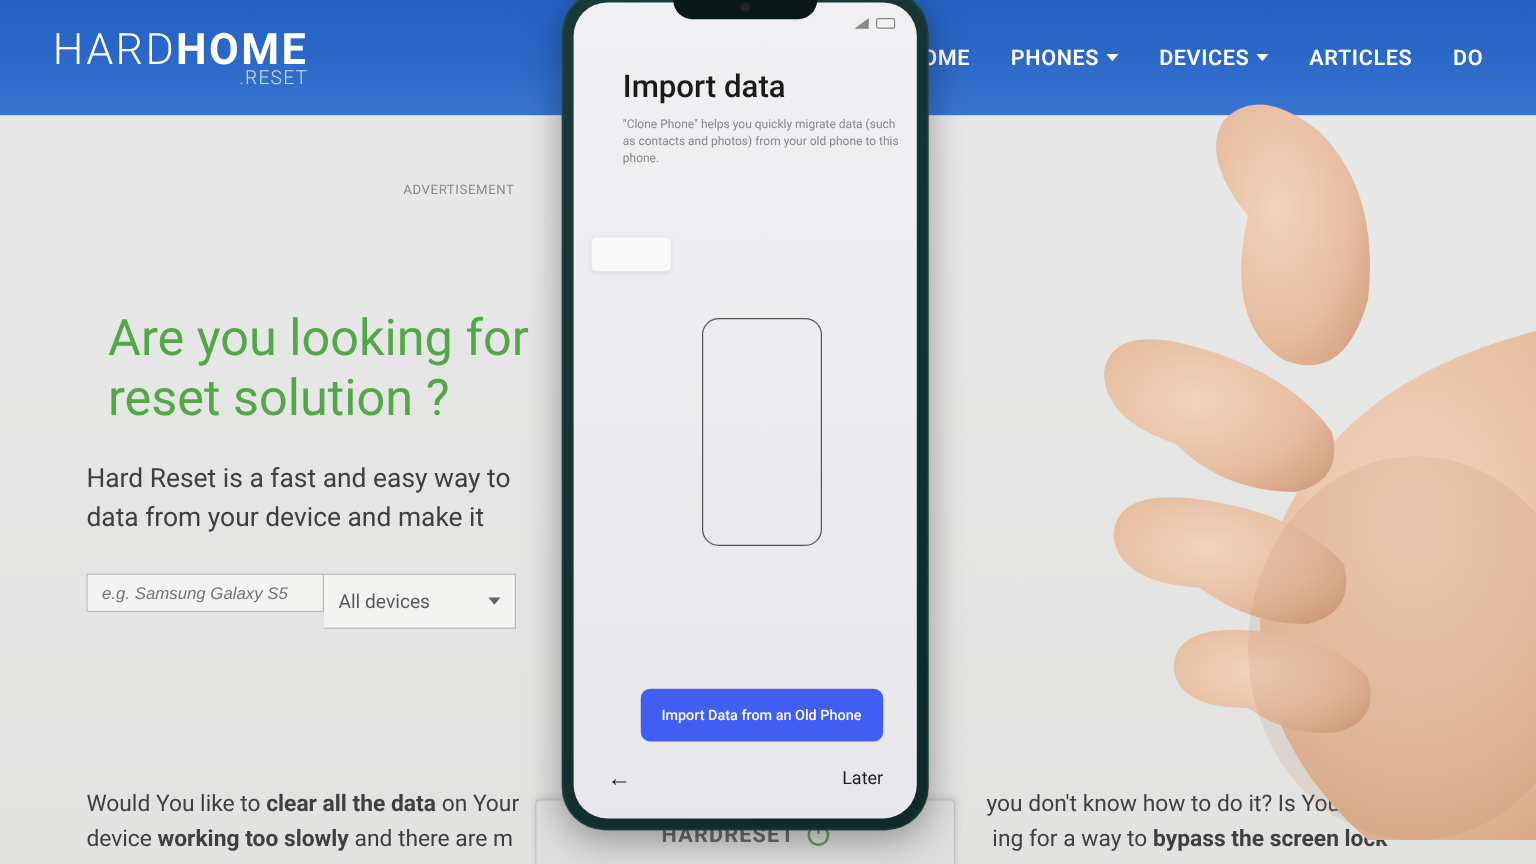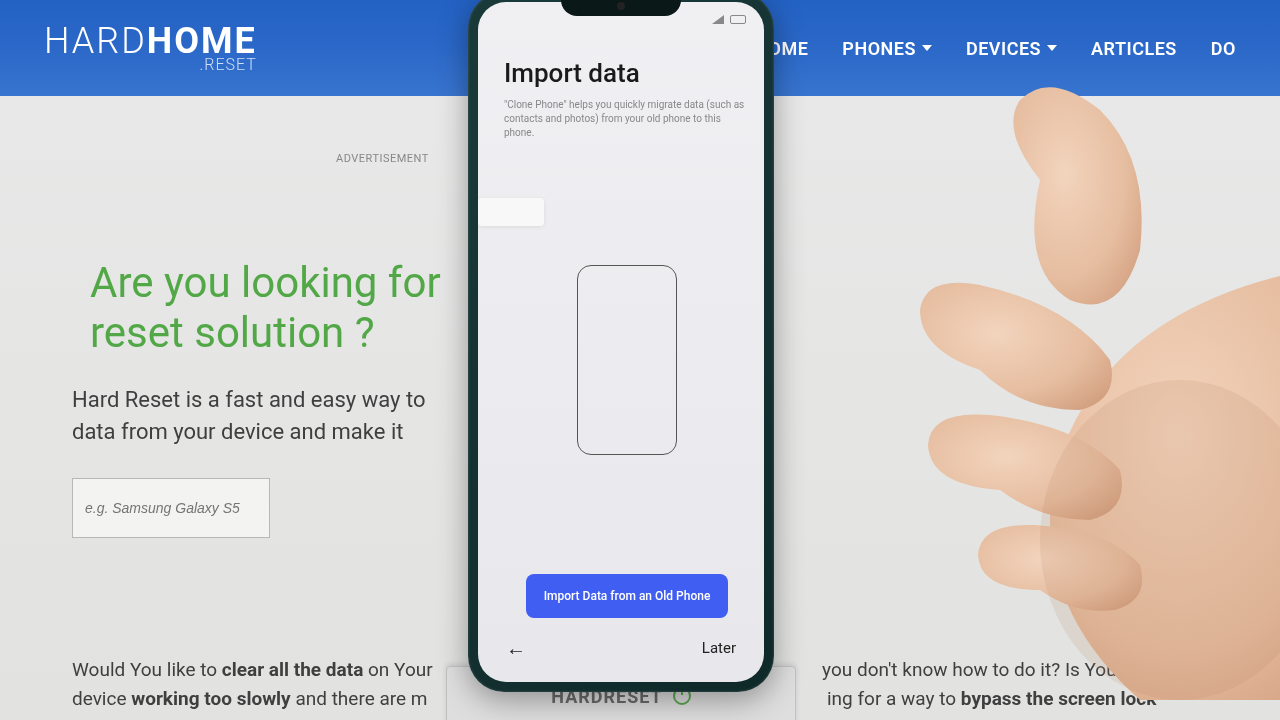--- a/index.html
+++ b/index.html
@@ -101,21 +101,21 @@
 }
 
 .search-row {
   position: absolute;
   top: 478px;
   left: 72px;
   display: flex;
 }
 .search-input {
   width: 198px;
-  height: 60px;
+  height: 32px;
   border: 1px solid #b8b8b8;
   background: #f3f4f2;
   padding: 0 12px;
   font-size: 14px;
   font-style: italic;
   color: #aaa;
 }
 .device-select {
   width: 160px;
   height: 46px;
@@ -250,20 +250,21 @@
   bottom: 0; left: 0;
   border-left: 12px solid transparent;
   border-bottom: 9px solid #888;
 }
 
 .screen-content {
   flex: 1;
   padding: 28px 14px 0 26px;
   display: flex;
   flex-direction: column;
+  margin-left: 15px;
 }
 .screen-title {
   font-size: 26px;
   font-weight: 500;
   color: #1a1a1a;
   margin-bottom: 10px;
 }
 .screen-desc {
   font-size: 10px;
   color: #888;
@@ -375,20 +376,24 @@
     <span>reset solution ?</span>
   </h1>
 
   <p class="sub-text">
     <span>Hard Reset is a fast and easy way to</span><br>
     <span>data from your device and make it</span>
   </p>
 
   <div class="search-row">
     <input class="search-input" placeholder="e.g. Samsung Galaxy S5" style="">
+    <div class="device-select">
+      <span>All devices</span>
+      <span class="sel-caret"></span>
+    </div>
   </div>
 
   <p class="body-text">
     <span>Would You like to </span><b>clear all the data</b><span> on Your</span>
     <span style="display:inline-block;width:380px"></span>
     <span>you don't know how to do it? Is Your device </span><br>
     <span>device </span><b>working too slowly</b><span> and there are m</span>
     <span style="display:inline-block;width:390px"></span>
     <span>ing for a way to </span><b>bypass the screen lock</b>
   </p>

